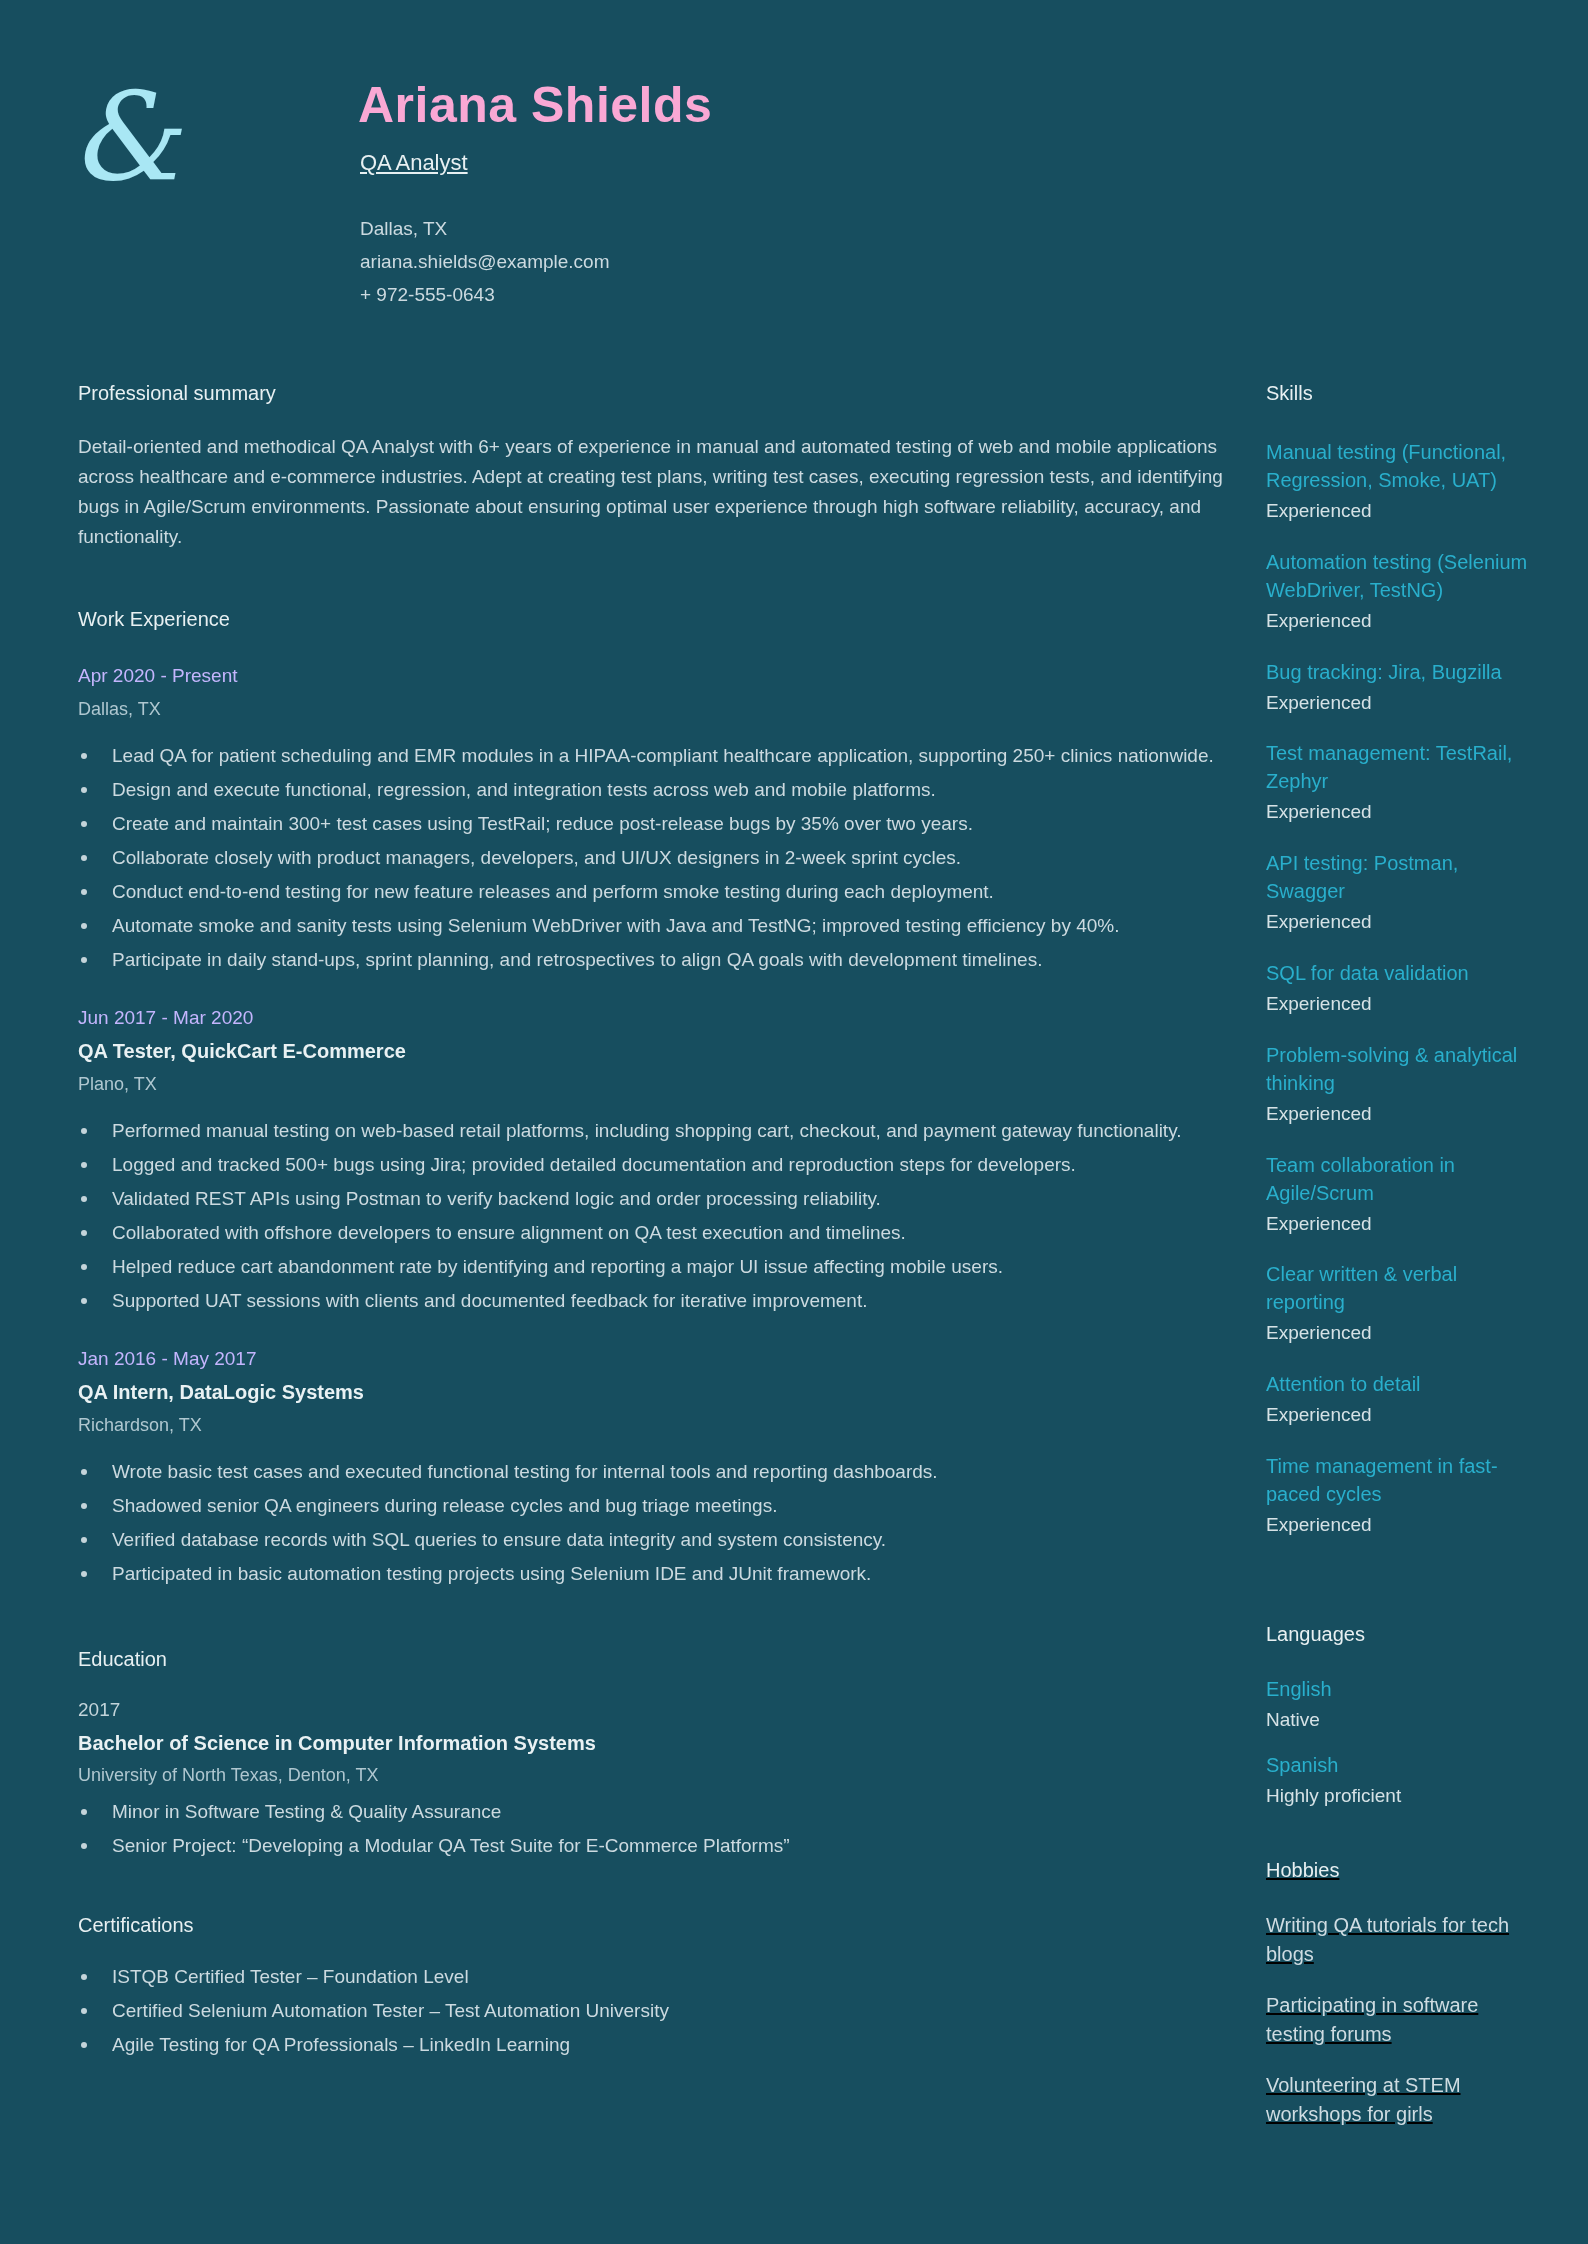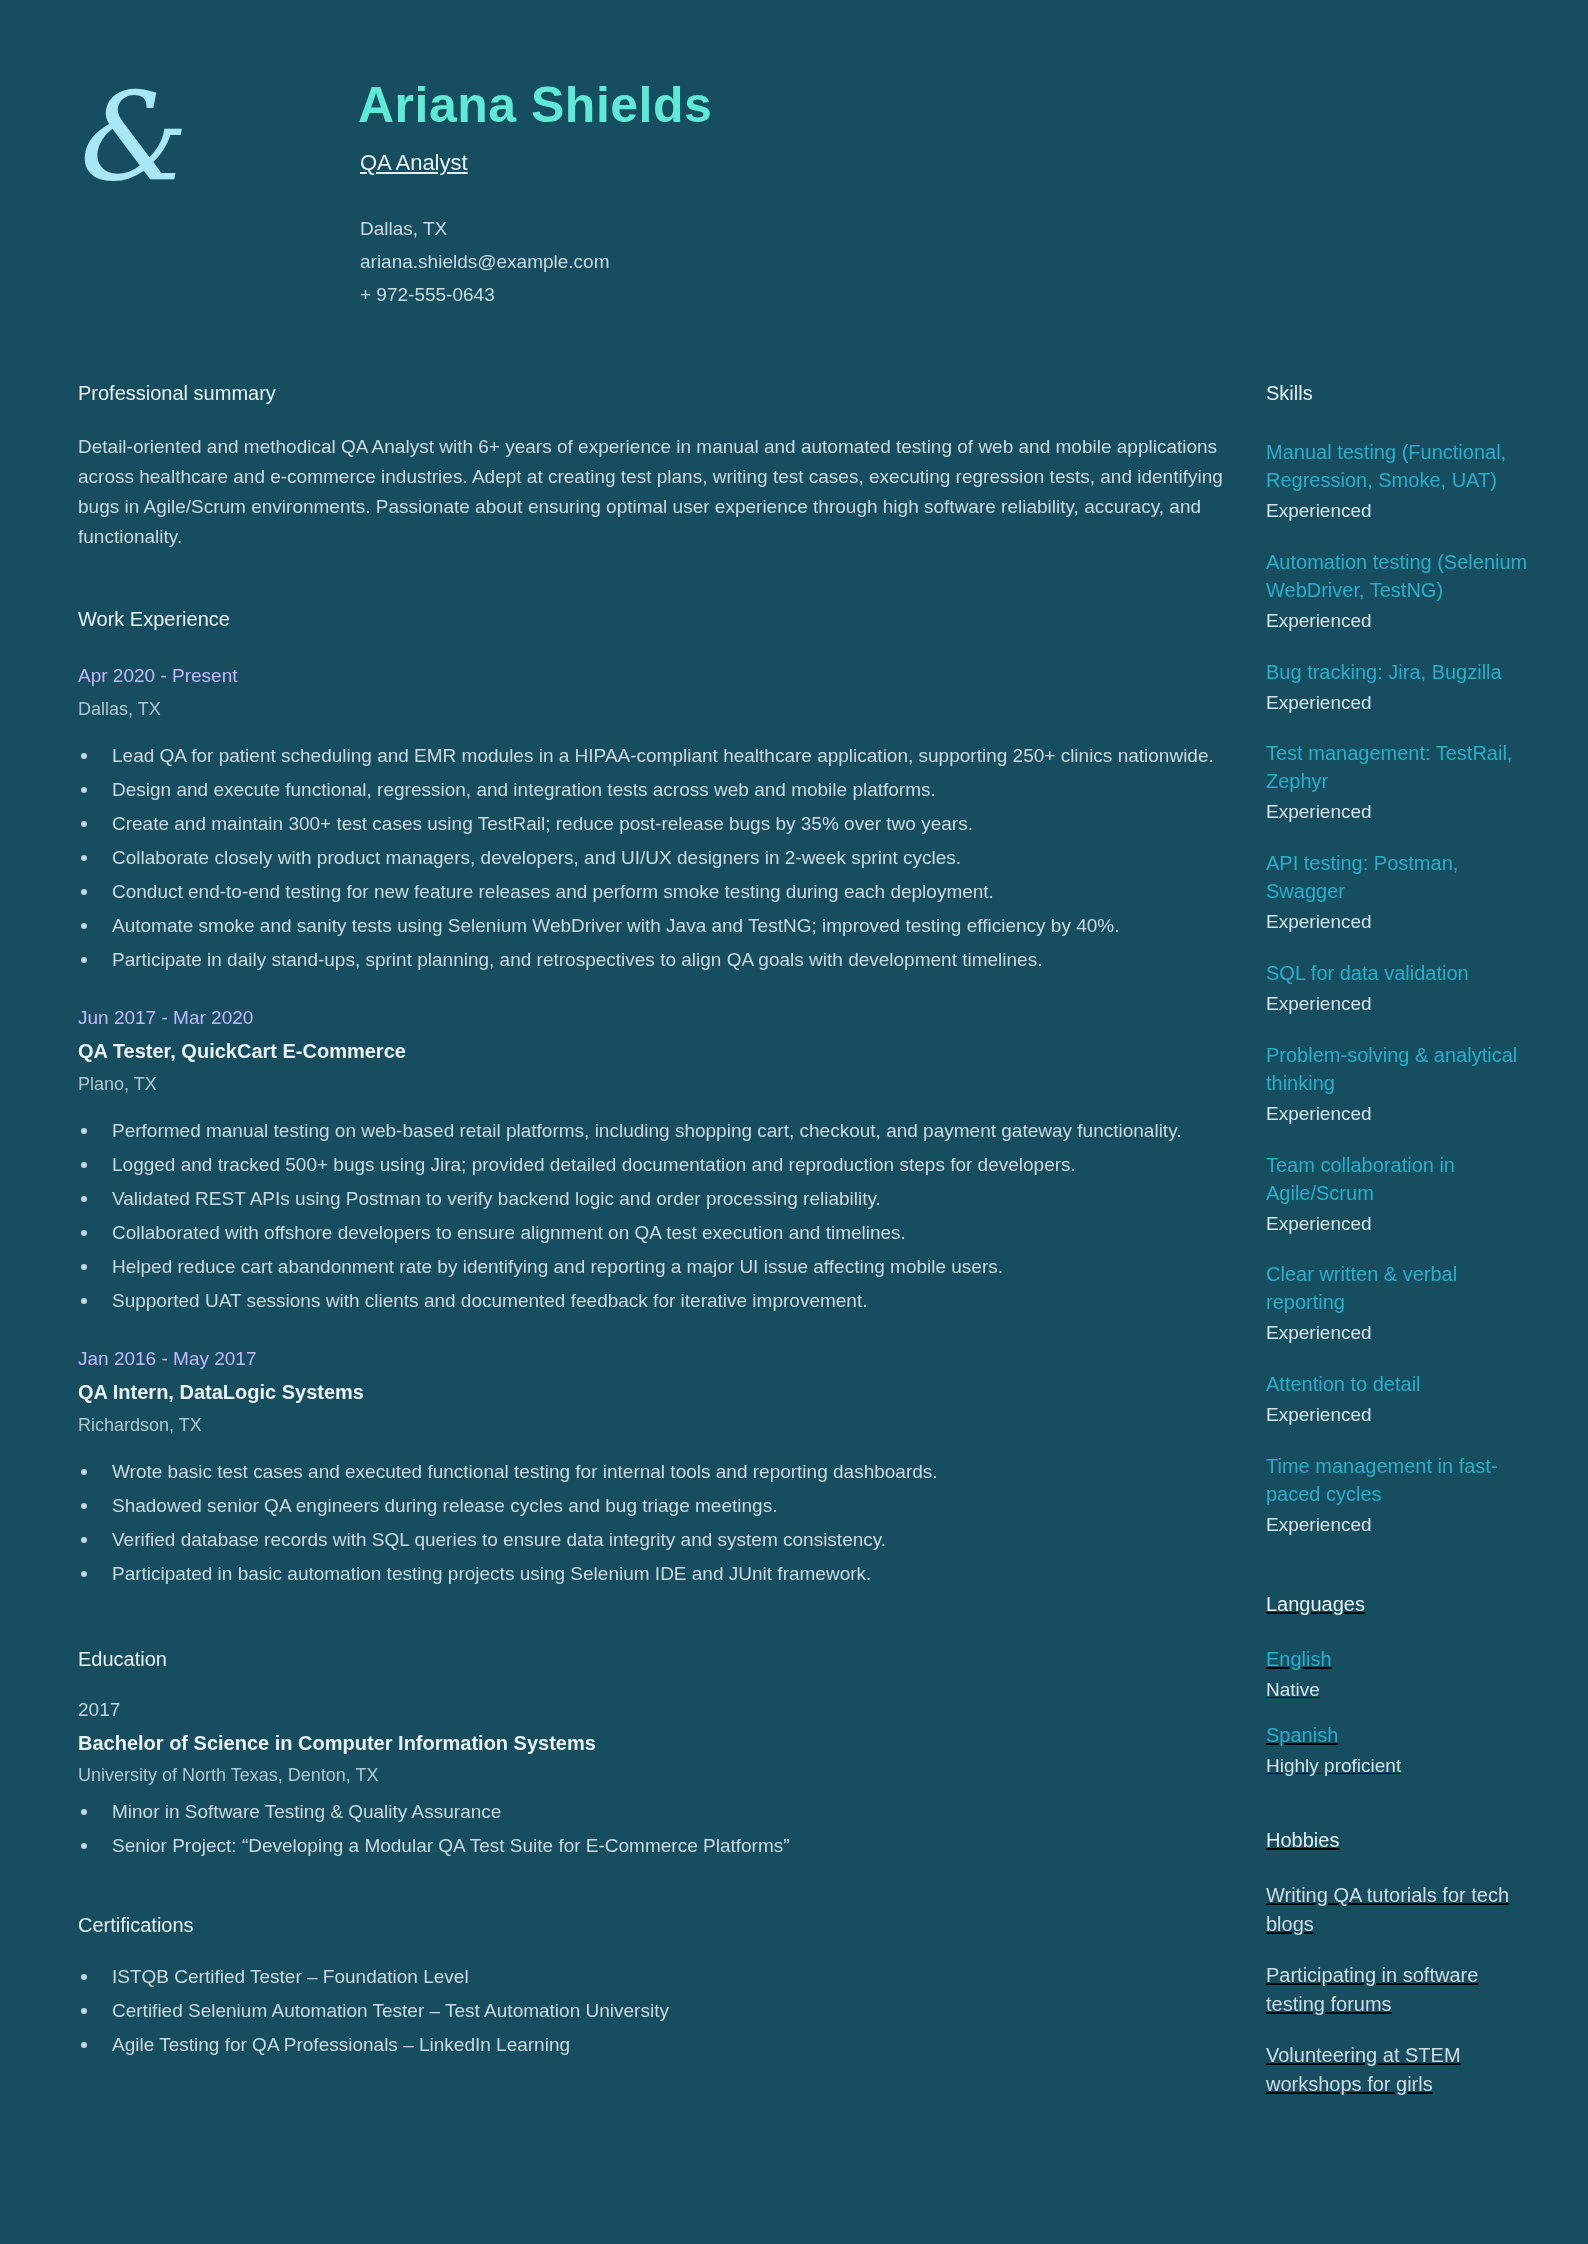--- a/index.html
+++ b/index.html
@@ -11,21 +11,21 @@
   
   .header{position:relative;height:340px;}
   .logo{
     position:absolute;left:2px;top:76px;
     font-family:"DejaVu Serif",serif;font-style:italic;
     font-size:122px;line-height:1;color:#a9e7f4;
   }
   .name{
     position:absolute;left:280px;top:80px;
     font-size:50px;line-height:1;font-weight:600;letter-spacing:.5px;
-    color:#5eead4;
+    color:#f9a8d4;
   }
   .role{
     position:absolute;left:282px;top:150px;
     font-size:22px;line-height:1.2;font-weight:400;color:#e8f0f2;text-decoration:underline;
   }
   .contact{
     position:absolute;left:282px;top:212px;
     font-size:19px;line-height:33px;color:#ccdae0;
   }
   
@@ -58,21 +58,21 @@
   .edu-year{font-size:19px;color:#c3d4da;line-height:1.3;}
   .edu-degree{font-size:20px;font-weight:600;color:#e9f1f3;line-height:1.3;margin-top:7px;}
   .edu-school{font-size:18px;color:#afc7d0;line-height:1.3;margin-top:8px;}
   #education ul.bullets{margin-top:10px;}
   #certs h2{margin:52px 0 24px;}
   
   #skills h2{margin:40px 0 32px;}
   .skill{margin-bottom:25px;}
   .skill-name{font-size:20px;line-height:28px;color:#29afcc;}
   .skill-level{font-size:19px;color:#d6e2e6;margin-top:6px;line-height:1.2;}
-  #languages{margin-top:54px;text-decoration:underline;}
+  #languages{margin-top:84px;}
   #languages h2{margin:0 0 30px;}
   .lang{margin-bottom:21px;}
   .lang-name{font-size:20px;line-height:1.25;color:#29afcc;}
   .lang-level{font-size:19px;color:#d6e2e6;margin-top:7px;line-height:1.2;}
   #hobbies{margin-top:50px;text-decoration:underline;}
   #hobbies h2{margin:0 0 28px;}
   .hobby{font-size:20px;line-height:29px;color:#cfdce2;margin-bottom:22px;}
 </style>
 </head>
 <body>

